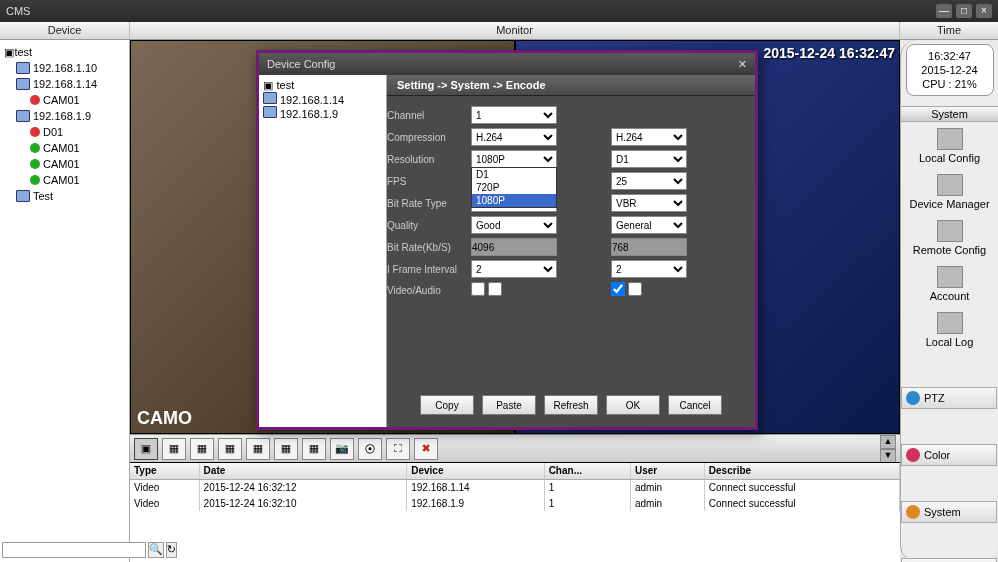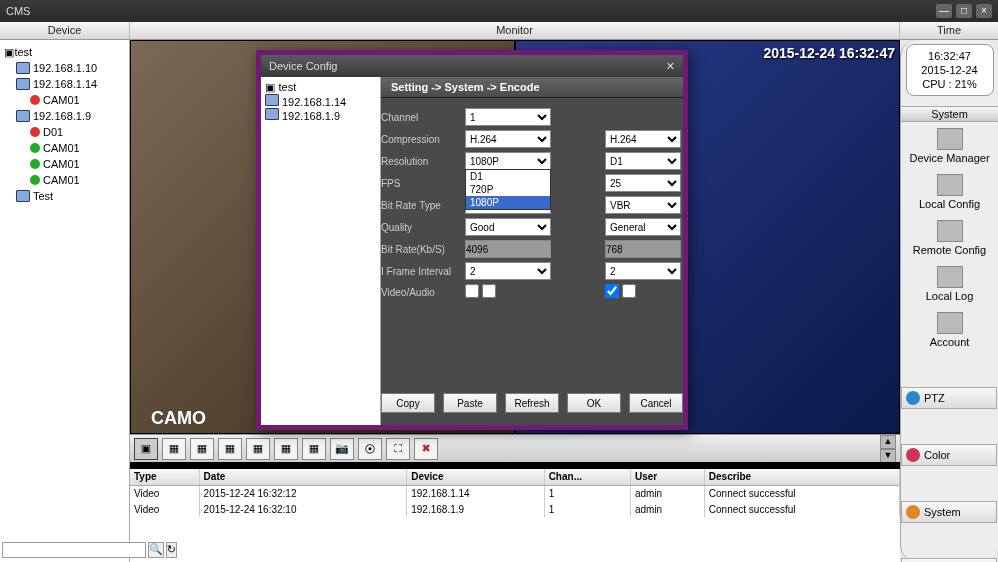--- a/index.html
+++ b/index.html
@@ -32,47 +32,47 @@
 .searchbar { position:absolute; bottom:2px; left:2px; right:2px; height:18px; display:flex; }
 .searchbar input { flex:1; border:1px solid #999; height:16px; }
 .searchbar .sbtn { width:16px; height:16px; border:1px solid #999; background:#eee; margin-left:2px; }
 
 
 .center { flex:1; display:flex; flex-direction:column; background:#d8d8d8; }
 .videogrid { flex:1; position:relative; background:#555; }
 .vidframe { position:absolute; background:linear-gradient(135deg,#7a6a55,#3a2a1a); border:1px solid #000; overflow:hidden; }
 .vidframe.blue { background:linear-gradient(135deg,#2a3a8a,#0a1a4a); }
 .vidframe .overlay { position:absolute; top:4px; right:4px; color:#fff; font-size:14px; font-weight:bold; text-shadow:1px 1px 2px #000; }
-.vidframe .camlabel { position:absolute; bottom:4px; left:20px; color:#fff; font-size:18px; font-weight:bold; }
+.vidframe .camlabel { position:absolute; bottom:4px; left:6px; color:#fff; font-size:18px; font-weight:bold; }
 
 
 .viewbar { height:28px; background:linear-gradient(#eee,#ccc); border-top:1px solid #999; display:flex; align-items:center; padding:0 4px; gap:4px; }
 .viewbtn { width:24px; height:22px; border:1px solid #888; background:#f4f4f4; display:flex; align-items:center; justify-content:center; }
 .viewbtn.sel { background:#ccc; border-color:#444; }
 .arrowv { width:16px; height:28px; display:flex; flex-direction:column; margin-left:auto; }
 .arrowv span { flex:1; background:#bbb; border:1px solid #888; text-align:center; font-size:9px; }
 
 
-.logtable { height:100px; background:#fff; border-top:7px solid #000000; overflow:hidden; }
+.logtable { height:100px; background:#fff; border-top:1px solid #000000; overflow:hidden; }
 .logtable table { width:100%; border-collapse:collapse; }
 .logtable th, .logtable td { border-right:1px solid #ccc; padding:2px 4px; text-align:left; height:16px; font-size:10px; }
 .logtable th { background:linear-gradient(#f8f8f8,#ddd); border-bottom:1px solid #aaa; }
 
 
 .rpanel { width:98px; background:#ededed; border-left:1px solid #aaa; display:flex; flex-direction:column; align-items:center;border-radius:17px; }
 .clockbox { margin:4px; width:88px; border:1px solid #999; border-radius:8px; background:#fff; text-align:center; padding:4px 0; line-height:14px; }
 .blackbar { width:88px; height:10px; background:#111; border-radius:4px; margin:2px 0 4px; }
 .syshead { width:100%; height:16px; background:linear-gradient(#f8f8f8,#ccc); text-align:center; line-height:15px; border-top:1px solid #aaa; border-bottom:1px solid #aaa; }
 .ritem { width:100%; text-align:center; padding:4px 0; }
 .ritem .ricon { width:26px; height:22px; margin:2px auto; background:#bbb; border:1px solid #888; }
 .rbtn { width:96px; height:22px; background:linear-gradient(#f8f8f8,#ddd); border:1px solid #aaa; display:flex; align-items:center; padding:0 4px; gap:4px;margin-top:35px; }
 .rbtn .dot { width:14px; height:14px; border-radius:50%; }
 
 
-.modal { position:absolute; left:256px; top:50px; width:432px; height:380px; background:#fff; border:5px solid #701a75; box-shadow:3px 3px 12px rgba(0,0,0,0.5); display:flex; flex-direction:column; z-index:100; }
+.modal { position:absolute; left:256px; top:50px; width:502px; height:380px; background:#fff; border:3px solid #701a75; box-shadow:3px 3px 12px rgba(0,0,0,0.5); display:flex; flex-direction:column; z-index:100; }
 .modal .mtitle { height:22px; background:linear-gradient(#5a5a5a,#3a3a3a); color:#ddd; display:flex; align-items:center; padding:0 8px; }
 .modal .mtitle .mclose { margin-left:auto; cursor:pointer; }
 .modal .mbody { flex:1; display:flex; }
 .modal .mtree { width:128px; background:#fff; border-right:1px solid #aaa; padding:4px; }
 .modal .mform { flex:1; background:#4a4a4a; color:#ddd; padding:0; display:flex; flex-direction:column; }
 .breadcrumb { background:linear-gradient(#666,#4a4a4a); color:#fff; padding:4px 10px; font-weight:bold; border-bottom:1px solid #222; }
 .formgrid { padding:10px 0; display:grid; grid-template-columns: 82px 86px 50px 76px; gap:4px 2px; align-items:center; }
 .formgrid label { color:#ccc; font-size:10px; }
 .formgrid select, .formgrid input[type=text] { width:100%; height:18px; font-size:10px; border:1px solid #888; background:#fff; }
 .formgrid input.grey { background:#999; }
@@ -191,37 +191,37 @@
     <div class="clockbox">
       <div>16:32:47</div>
       <div>2015-12-24</div>
       <div>CPU : 21%</div>
     </div>
     <div class="blackbar"></div>
     <div class="syshead">System</div>
     <div id="ritems" style="flex:1;width:100%;">
         <div class="ritem">
           <div class="ricon"></div>
+          <div>Local Config</div>
+        </div>
+        <div class="ritem">
+          <div class="ricon"></div>
           <div>Device Manager</div>
         </div>
         <div class="ritem">
           <div class="ricon"></div>
-          <div>Local Config</div>
-        </div>
-        <div class="ritem">
-          <div class="ricon"></div>
           <div>Remote Config</div>
         </div>
         <div class="ritem">
           <div class="ricon"></div>
+          <div>Account</div>
+        </div>
+        <div class="ritem">
+          <div class="ricon"></div>
           <div>Local Log</div>
-        </div>
-        <div class="ritem">
-          <div class="ricon"></div>
-          <div>Account</div>
         </div>
       </div>
     <div id="rbtns" style="width:100%;">
         <div class="rbtn">
           <span class="dot" style="background:#2a88cc"></span>
           <span>PTZ</span>
         </div>
         <div class="rbtn">
           <span class="dot" style="background:#cc3355"></span>
           <span>Color</span>

